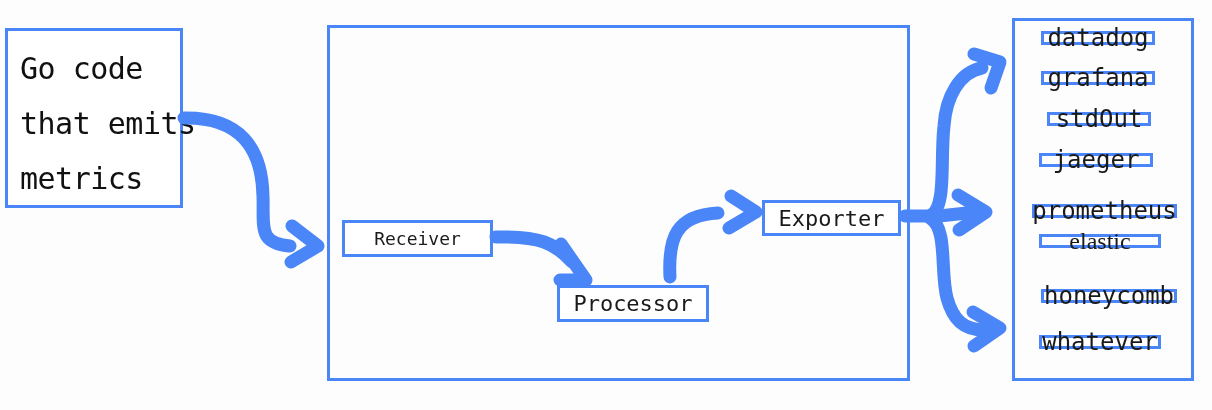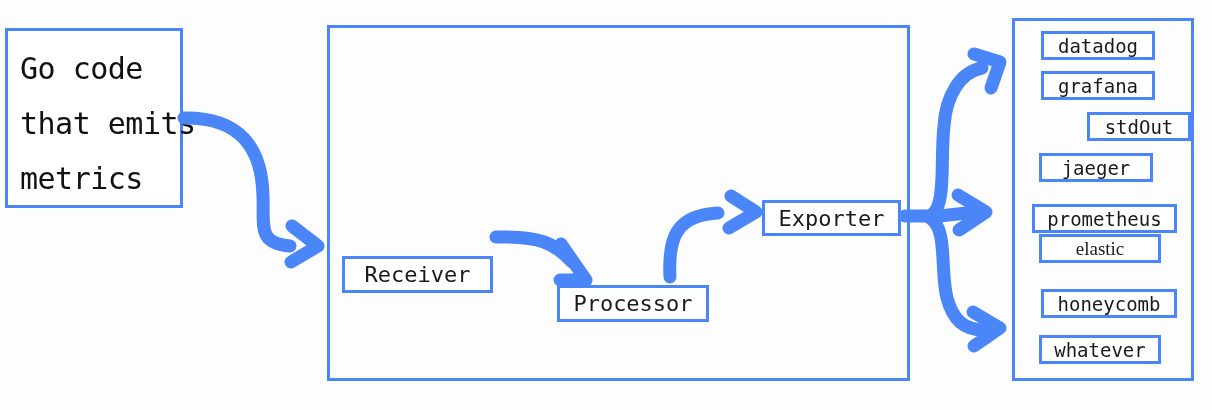--- a/index.html
+++ b/index.html
@@ -60,22 +60,21 @@
     top: 67px;
     font-size: 30px;
     color: #1a1a1a;
     letter-spacing: 0px;
   }
   #receiver-box {
     left: 342px;
     top: 220px;
     width: 151px;
     height: 37px;
-    font-size: 22px;
-    margin-top: 36px;
+    font-size: 18px;
   }
   #processor-box {
     left: 557px;
     top: 285px;
     width: 152px;
     height: 37px;
     font-size: 22px;
   }
   #exporter-box {
     left: 762px;
@@ -92,23 +91,23 @@
     height: 363px;
   }
   .backend-item {
     position: absolute;
     box-sizing: border-box;
     background: #ffffff;
     border: 3px solid #4a86f7;
     display: flex;
     align-items: center;
     justify-content: center;
-    font-size: 19px;
+    font-size: 24px;
     color: #1a1a1a;
-    height: 29px;
+    height: 14px;
     white-space: nowrap;
     font-family: "DejaVu Sans Mono", "Liberation Mono", monospace;
   }
   
   #arrows {
     position: absolute;
     left: 0;
     top: 0;
     width: 1212px;
     height: 410px;
@@ -129,21 +128,21 @@
   <div class="box container-box" id="collector-box"></div>
 
   <div class="box" id="receiver-box">Receiver</div>
   <div class="box" id="processor-box">Processor</div>
   <div class="box" id="exporter-box">Exporter</div>
 
   <div class="box container-box" id="backends-box"></div>
   <div id="backend-items">
       <div class="backend-item" style="left: 1041px; top: 31px; width: 114px;">datadog</div>
       <div class="backend-item" style="left: 1041px; top: 71px; width: 114px; text-align: right;">grafana</div>
-      <div class="backend-item" style="left: 1047px; top: 112px; width: 104px; margin-left: 40px;">stdOut</div>
+      <div class="backend-item" style="left: 1047px; top: 112px; width: 104px;">stdOut</div>
       <div class="backend-item" style="left: 1039px; top: 153px; width: 114px;">jaeger</div>
       <div class="backend-item" style="left: 1032px; top: 204px; width: 145px;">prometheus</div>
       <div class="backend-item" style="left: 1039px; top: 234px; width: 122px; font-family: Liberation Serif, serif;">elastic</div>
       <div class="backend-item" style="left: 1041px; top: 289px; width: 136px;">honeycomb</div>
       <div class="backend-item" style="left: 1039px; top: 335px; width: 122px;">whatever</div>
     </div>
 
   <svg id="arrows" viewBox="0 0 1212 410">
     <g fill="none" stroke="#4a86f7" stroke-width="13" stroke-linecap="round" stroke-linejoin="round">
 

